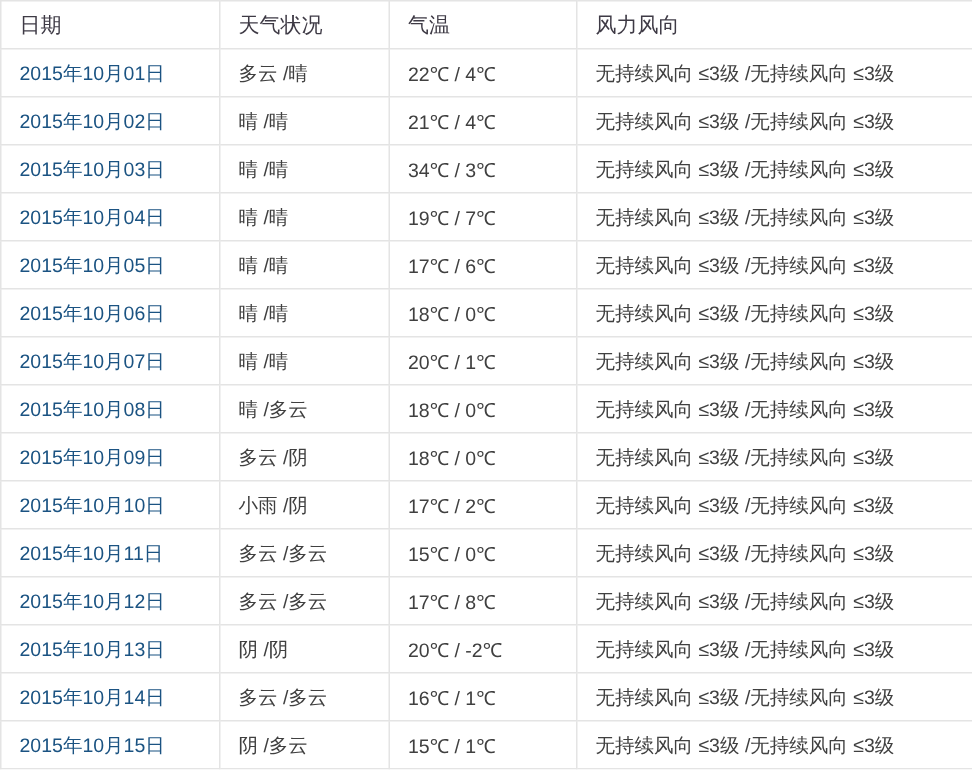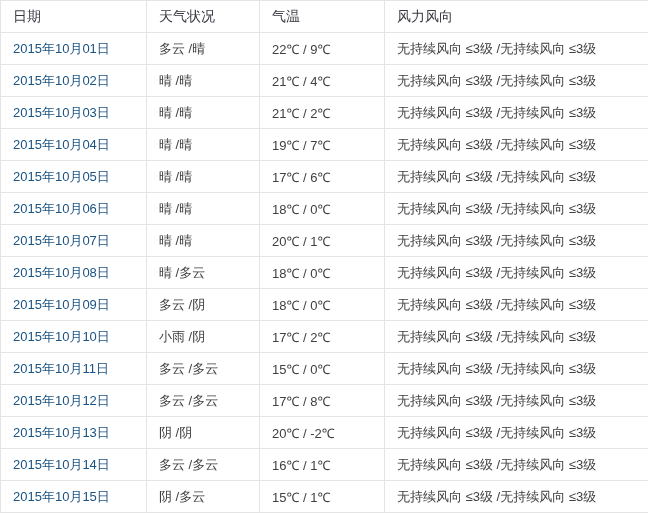--- a/index.html
+++ b/index.html
@@ -60,37 +60,37 @@
       <th class="c-temp">气温</th>
       <th class="c-wind">风力风向</th>
     </tr>
   </thead>
   <tbody id="table-body">
       <tr>
     <td class="c-date">
       <a class="date-link">2015年10月01日</a>
     </td>
     <td class="c-weather">多云 /晴</td>
-    <td class="c-temp">22℃ / 9℃</td>
+    <td class="c-temp">22℃ / 4℃</td>
     <td class="c-wind">无持续风向 ≤3级 /无持续风向 ≤3级</td>
   </tr>
       <tr>
     <td class="c-date">
       <a class="date-link">2015年10月02日</a>
     </td>
     <td class="c-weather">晴 /晴</td>
     <td class="c-temp">21℃ / 4℃</td>
     <td class="c-wind">无持续风向 ≤3级 /无持续风向 ≤3级</td>
   </tr>
       <tr>
     <td class="c-date">
       <a class="date-link">2015年10月03日</a>
     </td>
     <td class="c-weather">晴 /晴</td>
-    <td class="c-temp">21℃ / 2℃</td>
+    <td class="c-temp">34℃ / 3℃</td>
     <td class="c-wind">无持续风向 ≤3级 /无持续风向 ≤3级</td>
   </tr>
       <tr>
     <td class="c-date">
       <a class="date-link">2015年10月04日</a>
     </td>
     <td class="c-weather">晴 /晴</td>
     <td class="c-temp">19℃ / 7℃</td>
     <td class="c-wind">无持续风向 ≤3级 /无持续风向 ≤3级</td>
   </tr>

